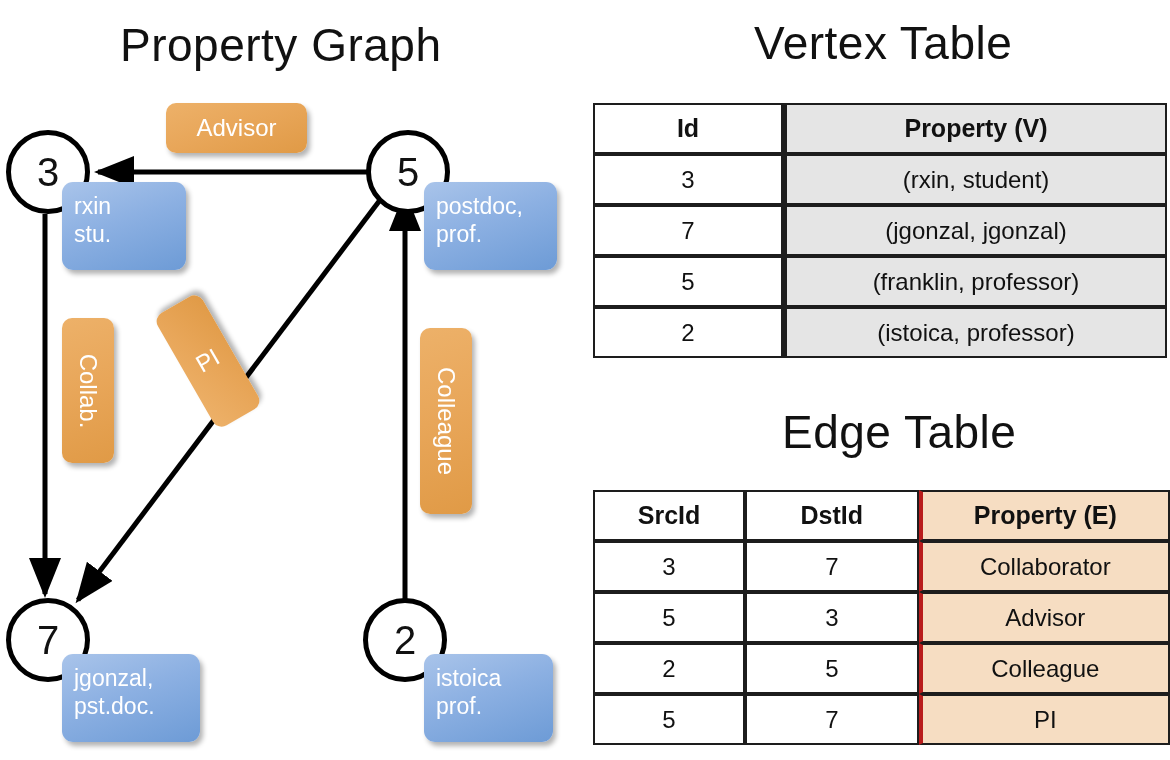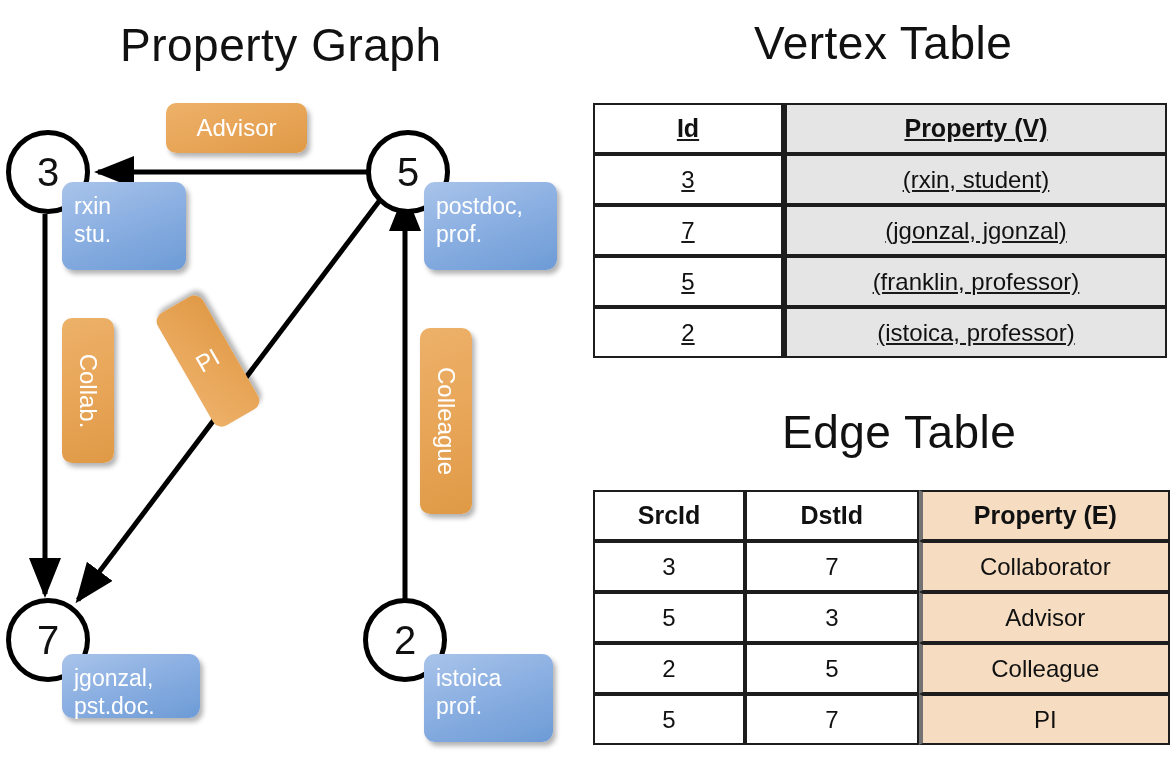--- a/index.html
+++ b/index.html
@@ -55,28 +55,28 @@
   
   .tbl{position:absolute;border-collapse:separate;border-spacing:0;}
   .tbl td,.tbl th{
     border:2px solid #1d1d1d;
     font-weight:400;font-size:24px;color:#111;
     text-align:center;vertical-align:middle;
     background:#ffffff;padding:0;
   }
   .tbl th{font-weight:700;font-size:25px;}
 
-  #vertex-table{left:593px;top:103px;text-decoration:underline;}
+  #vertex-table{left:593px;top:103px;}
   #vertex-table .c-id{width:186px;height:47px;}
   #vertex-table .c-prop{width:378px;height:47px;background:#e5e5e5;border-left:4px solid #1d1d1d;}
 
   #edge-table{left:593px;top:490px;}
   #edge-table .c-src{width:150px;height:47px;}
   #edge-table .c-dst{width:172px;height:47px;}
-  #edge-table .c-prop{width:248px;height:47px;background:#f6ddc2;border-left:4px solid #737373;}
+  #edge-table .c-prop{width:248px;height:47px;background:#f6ddc2;border-left:4px solid #b91c1c;}
 </style>
 </head>
 <body>
 
 <div class="stage">
 
   <div class="title" id="title-property-graph">Property Graph</div>
   <div class="title" id="title-vertex-table">Vertex Table</div>
   <div class="title" id="title-edge-table">Edge Table</div>
 
@@ -106,21 +106,21 @@
     <div class="propbox" style="left:62px;top:92px;width:124px;height:88px;">
       <div>rxin</div>
       <div>stu.</div>
     </div>
 
     <div class="propbox" style="left:424px;top:92px;width:133px;height:88px;">
       <div>postdoc,</div>
       <div>prof.</div>
     </div>
 
-    <div class="propbox" style="left:62px;top:564px;width:138px;height:64px;">
+    <div class="propbox" style="left:62px;top:564px;width:138px;height:88px;">
       <div>jgonzal,</div>
       <div>pst.doc.</div>
     </div>
 
     <div class="propbox" style="left:424px;top:564px;width:129px;height:88px;">
       <div>istoica</div>
       <div>prof.</div>
     </div>
 
     <div class="edgelabel" style="left:166px;top:13px;width:141px;height:50px;">

